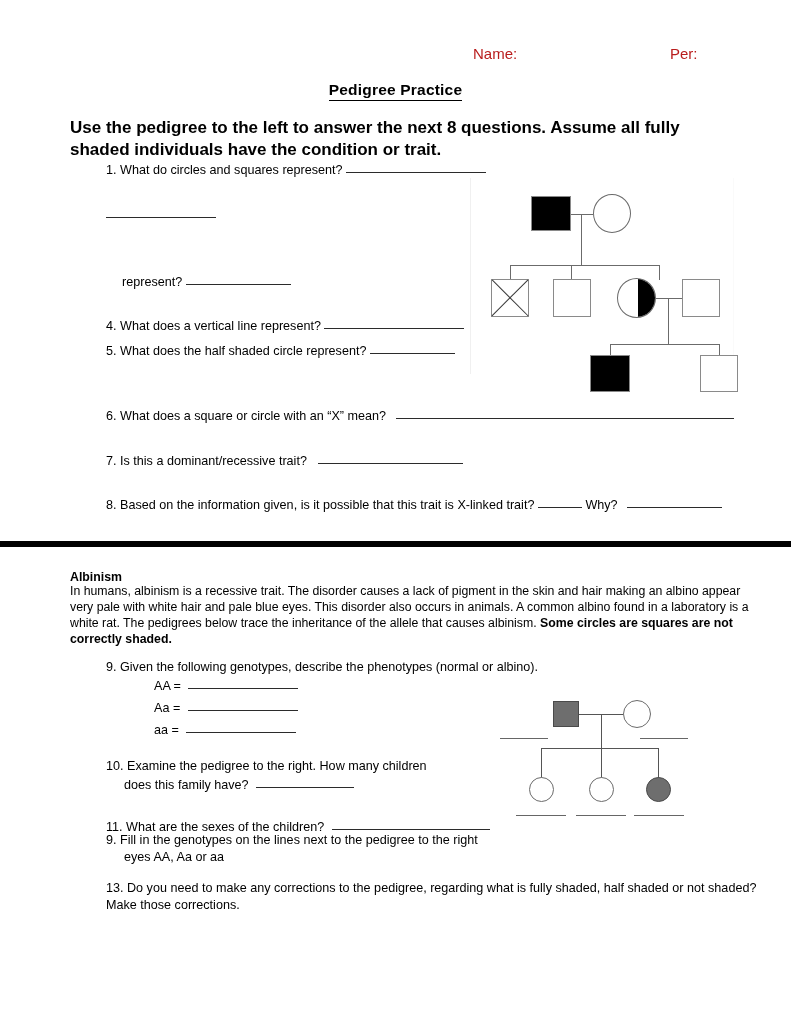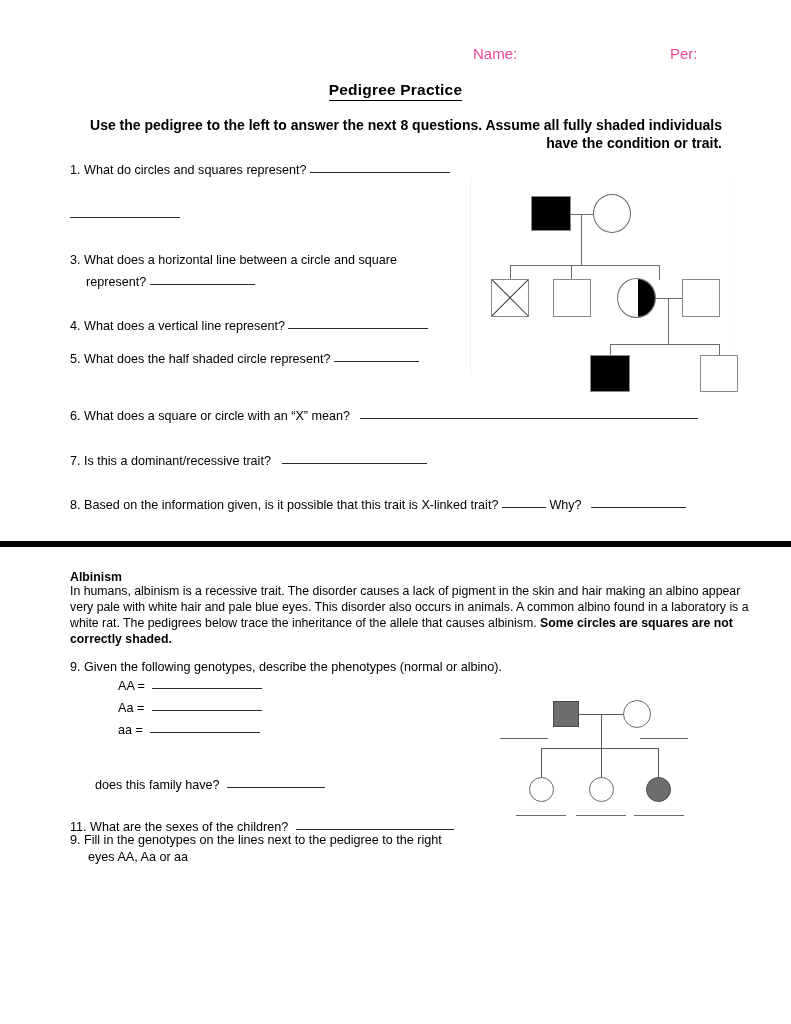--- a/index.html
+++ b/index.html
@@ -20,21 +20,21 @@
     left: 0; top: 0;
     width: 791px;
     height: 1024px;
   }
 
   
   .hdr {
     position: absolute;
     top: 45px;
     font-size: 15px;
-    color: #ec4899;
+    color: #b91c1c;
     white-space: nowrap;
   }
   .hdr-name { left: 473px; }
   .hdr-per  { left: 670px; }
 
   .title {
     position: absolute;
     top: 81px;
     left: 0;
     width: 791px;
@@ -46,32 +46,32 @@
   .title span {
     border-bottom: 1.6px solid #000;
     padding-bottom: 2px;
   }
 
   .instr {
     position: absolute;
     left: 70px;
     top: 117px;
     width: 652px;
-    font-size: 14px;
+    font-size: 17px;
     font-weight: bold;
     line-height: 1.28;
-    text-align: right;
   }
 
   
   .q {
     position: absolute;
     font-size: 12.6px;
     line-height: 1.33;
     white-space: nowrap;
+    margin-left: 36px;
   }
   .q.wrap { white-space: normal; }
 
   
   .blank {
     display: inline-block;
     border-bottom: 1.1px solid #2b2b2b;
     vertical-align: baseline;
     position: relative;
     top: -1px;
@@ -187,34 +187,31 @@
 
   <div class="q" style="left:70px; top:162px;">
     <span>1. What do circles and squares represent?</span>
     <span class="blank" style="width:140px;"></span>
   </div>
 
   <div class="q" style="left:70px; top:207px;">
     <span class="blank" style="width:110px;"></span>
   </div>
 
-  <div class="q" style="left:70px; top:252px;">
-    <span>3. What does a horizontal line between a circle and square</span>
-  </div>
   <div class="q" style="left:86px; top:274px;">
     <span>represent?</span>
     <span class="blank" style="width:105px;"></span>
   </div>
 
   <div class="q" style="left:70px; top:318px;">
     <span>4. What does a vertical line represent?</span>
     <span class="blank" style="width:140px;"></span>
   </div>
 
-  <div class="q" style="left:70px; top:351px;">
+  <div class="q" style="left:70px; top:343px;">
     <span>5. What does the half shaded circle represent?</span>
     <span class="blank" style="width:85px;"></span>
   </div>
 
   <div class="q" style="left:70px; top:408px;">
     <span>6. What does a square or circle with an “X” mean?</span>
     <span class="blank" style="width:338px; margin-left:6px;"></span>
   </div>
 
   <div class="q" style="left:70px; top:453px;">
@@ -277,37 +274,43 @@
   </div>
   <div class="q" style="left:118px; top:700px;">
     <span>Aa =</span>
     <span class="blank" style="width:110px; margin-left:4px;"></span>
   </div>
   <div class="q" style="left:118px; top:722px;">
     <span>aa =</span>
     <span class="blank" style="width:110px; margin-left:4px;"></span>
   </div>
 
-  <div class="q" style="left:95px; top:777px;">
+  <div class="q" style="left:70px; top:758px;">
+    <span>10. Examine the pedigree to the right. How many children</span>
+  </div>
+  <div class="q" style="left:88px; top:777px;">
     <span>does this family have?</span>
     <span class="blank" style="width:98px; margin-left:4px;"></span>
   </div>
 
   <div class="q" style="left:70px; top:819px;">
     <span>11. What are the sexes of the children?</span>
     <span class="blank" style="width:158px; margin-left:4px;"></span>
   </div>
 
   <div class="q" style="left:70px; top:832px;">
     <span>9. Fill in the genotypes on the lines next to the pedigree to the right</span>
   </div>
   <div class="q" style="left:88px; top:849px;">
     <span>eyes AA, Aa or aa</span>
   </div>
 
+  <div class="q wrap" style="left:70px; top:880px; width:672px;">
+    <span>13. Do you need to make any corrections to the pedigree, regarding what is fully shaded, half shaded or not shaded? Make those corrections.</span>
+  </div>
 
   <div class="ped2">
 
     <div class="sq gray" style="left:55px; top:11px; width:26px; height:26px;"></div>
     <div class="ci" style="left:125px; top:10px; width:28px; height:28px;"></div>
     <div class="ln h dark" style="left:81px; top:24px; width:44px;"></div>
     <div class="ln v dark" style="left:103px; top:24px; height:36px;"></div>
 
     <div class="gline" style="left:2px; top:48px; width:48px;"></div>
     <div class="gline" style="left:142px; top:48px; width:48px;"></div>

